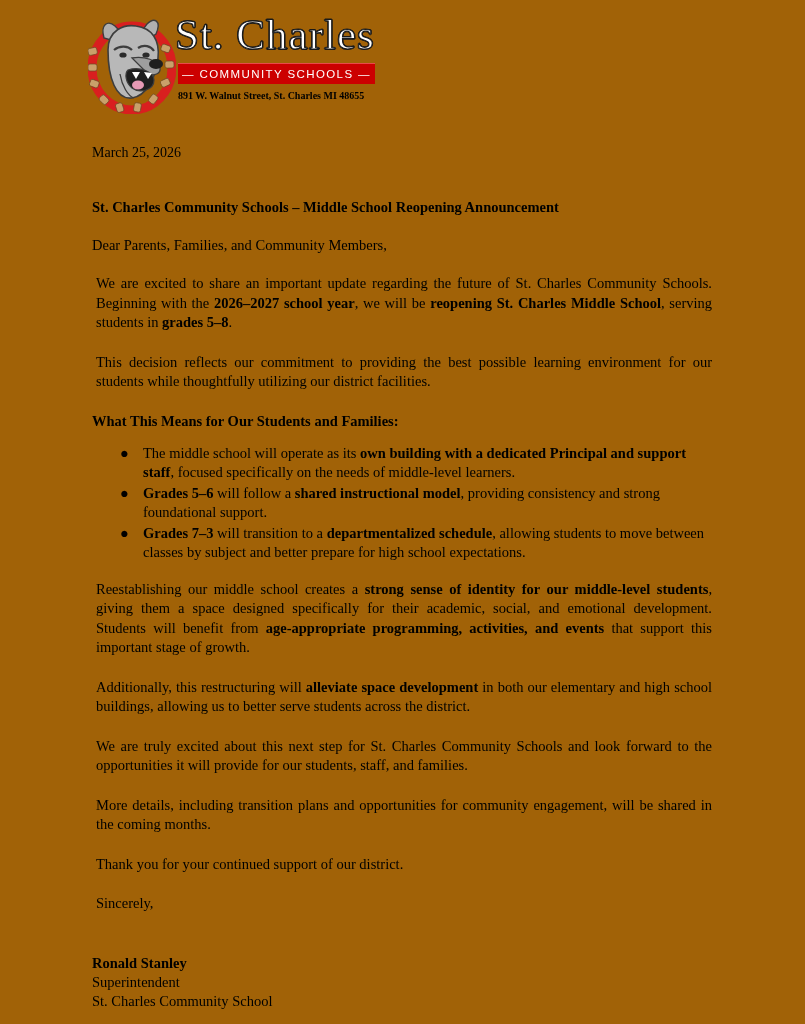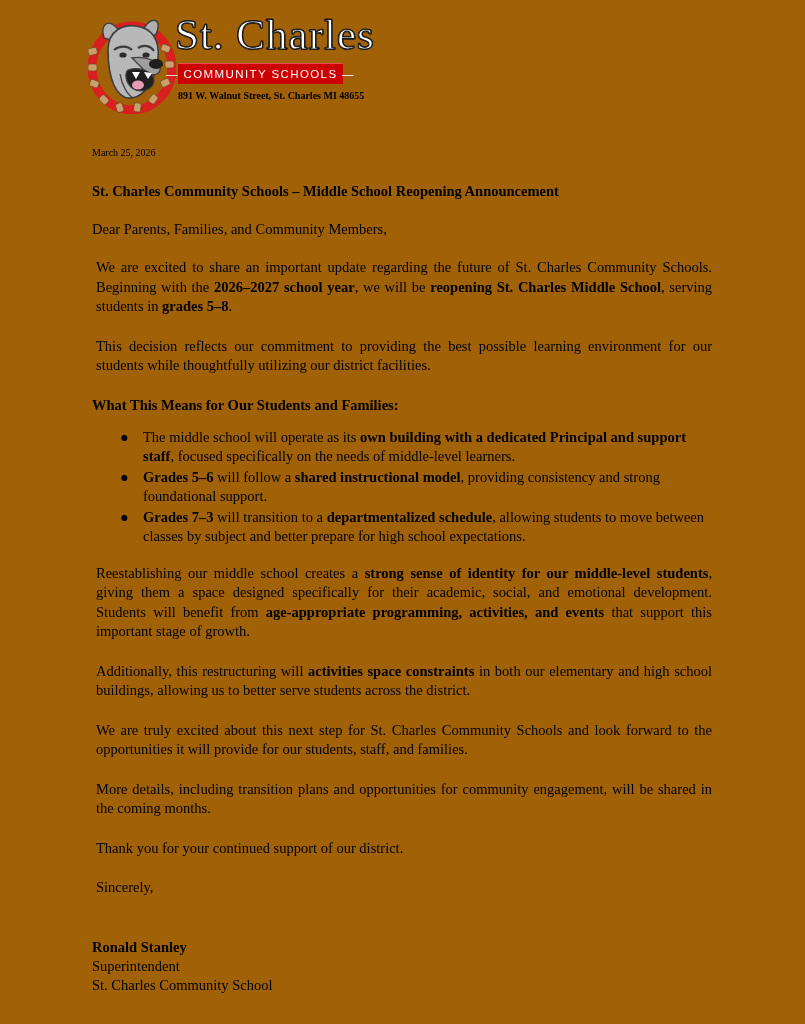--- a/index.html
+++ b/index.html
@@ -51,21 +51,21 @@
     -webkit-text-stroke: 1.1px #1a1a1a;
     text-shadow:
       -1px 0 #1a1a1a, 1px 0 #1a1a1a,
       0 -1px #1a1a1a, 0 1px #1a1a1a;
     padding-left: 2px;
     white-space: nowrap;
   }
   .banner {
     margin-top: 3px;
     margin-left: 5px;
-    width: 165px;
+    width: 197px;
     height: 20px;
     background: #cc0000;
     border-top: 1px solid #e84a4a;
     display: flex;
     align-items: center;
     justify-content: center;
   }
   .banner-text {
     color: #ffffff;
     font-family: "Liberation Sans", "DejaVu Sans", sans-serif;
@@ -85,23 +85,23 @@
   }
 
   
   .content {
     position: absolute;
     left: 92px;
     top: 144px;
     width: 620px;
   }
   .date-line {
-    font-size: 10px;
-    line-height: 18px;
-    margin-bottom: 20px;
+    font-size: 14px;
+    line-height: 18px;
+    margin-bottom: 36px;
   }
   .subject {
     font-size: 14.5px;
     font-weight: bold;
     line-height: 18px;
     margin-bottom: 20px;
   }
   .salutation {
     font-size: 14.5px;
     line-height: 18px;
@@ -233,21 +233,21 @@
     <div class="heading">What This Means for Our Students and Families:</div>
 
     <ul class="bullets">
       <li><span class="dot">●</span><span>The middle school will operate as its </span><b>own building with a dedicated Principal and support staff</b><span>, focused specifically on the needs of middle-level learners.</span></li>
       <li><span class="dot">●</span><b>Grades 5–6</b><span> will follow a </span><b>shared instructional model</b><span>, providing consistency and strong foundational support.</span></li>
       <li><span class="dot">●</span><b>Grades 7–3</b><span> will transition to a </span><b>departmentalized schedule</b><span>, allowing students to move between classes by subject and better prepare for high school expectations.</span></li>
     </ul>
 
     <p class="para"><span>Reestablishing our middle school creates a </span><b>strong sense of identity for our middle-level students</b><span>, giving them a space designed specifically for their academic, social, and emotional development. Students will benefit from </span><b>age-appropriate programming, activities, and events</b><span> that support this important stage of growth.</span></p>
 
-    <p class="para"><span>Additionally, this restructuring will </span><b>activities space constraints</b><span> in both our elementary and high school buildings, allowing us to better serve students across the district.</span></p>
+    <p class="para"><span>Additionally, this restructuring will </span><b>alleviate space development</b><span> in both our elementary and high school buildings, allowing us to better serve students across the district.</span></p>
 
     <p class="para">We are truly excited about this next step for St. Charles Community Schools and look forward to the opportunities it will provide for our students, staff, and families.</p>
 
     <p class="para">More details, including transition plans and opportunities for community engagement, will be shared in the coming months.</p>
 
     <p class="para left">Thank you for your continued support of our district.</p>
 
     <p class="para left">Sincerely,</p>
 
     <div class="sig-block">

